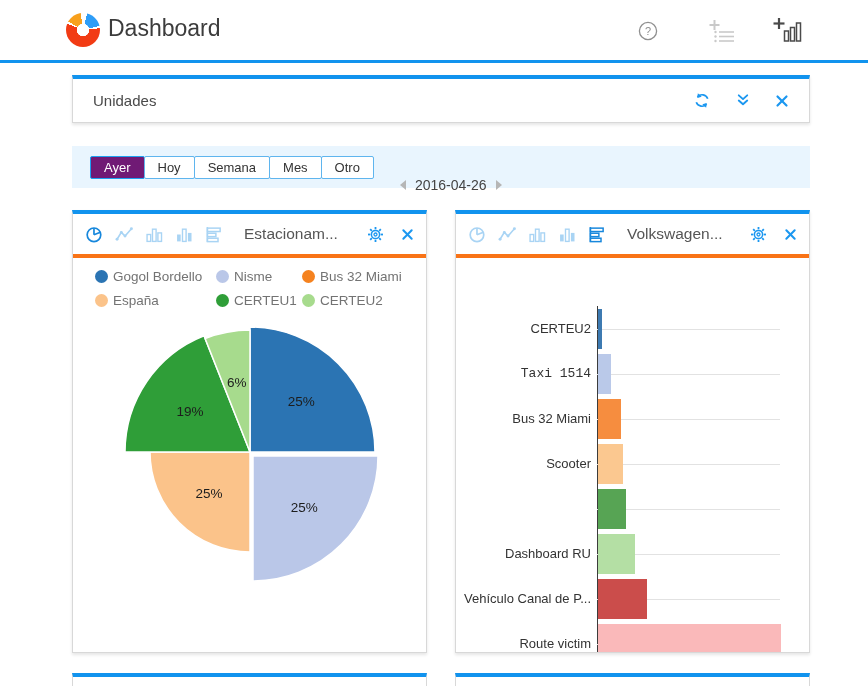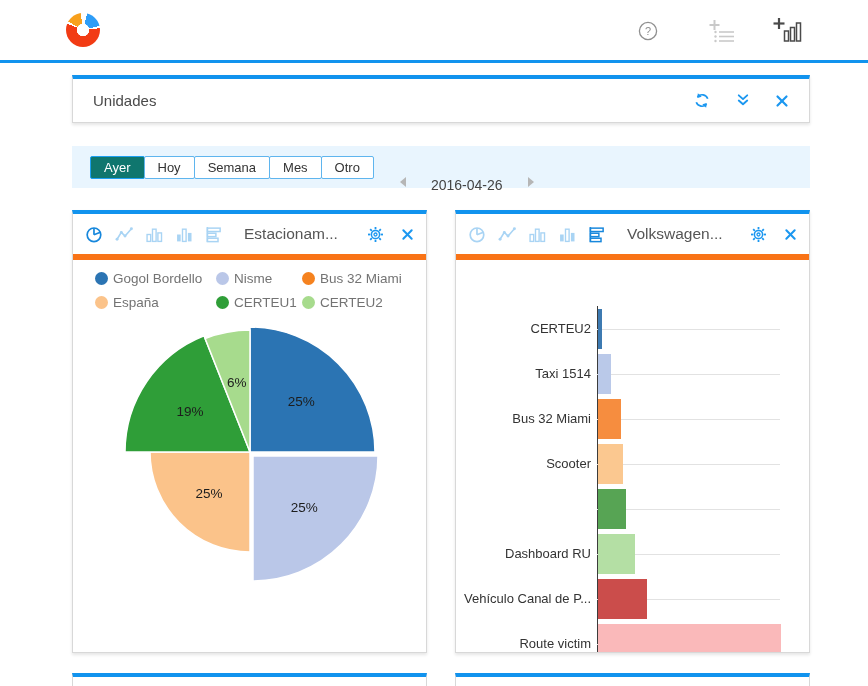--- a/index.html
+++ b/index.html
@@ -30,35 +30,35 @@
   .date-bar{
     position:absolute;left:72px;top:146px;width:738px;height:42px;background:#e9f5fe;
     display:flex;align-items:center;padding-left:18px;box-sizing:border-box;
   }
   .tabs{display:flex;}
   .tab{
     height:23px;line-height:21px;padding:0 13px;font-size:13px;color:#333;background:#fff;
     border:1px solid #5fb5ee;margin-left:-1px;cursor:pointer;box-sizing:border-box;border-radius:2px;
   }
   .tab:first-child{margin-left:0;}
-  .tab.active{background:#0f766e;border-color:#1ca0f2;color:#fff;}
-  .date-nav{display:flex;margin-left:26px;gap:25px;margin-top:36px;}
+  .tab.active{background:#701a75;border-color:#1ca0f2;color:#fff;}
+  .date-nav{display:flex;align-items:center;margin-left:26px;gap:9px;margin-top:36px;}
   .arr{width:0;height:0;border-top:5px solid transparent;border-bottom:5px solid transparent;cursor:pointer;}
   .arr-left{border-right:6px solid #b6b6b6;}
   .arr-right{border-left:6px solid #b6b6b6;}
   .date-text{font-size:14px;color:#444;}
   
   .card{
     position:absolute;top:210px;width:355px;height:443px;box-sizing:border-box;background:#fff;
     border:1px solid #d8d8d8;border-top:4px solid #1193ee;box-shadow:0 2px 3px rgba(0,0,0,.10);
     overflow:hidden;
   }
   .card-left{left:72px;}
   .card-right{left:455px;}
-  .card-header{height:40px;border-bottom:6px solid #f97316;display:flex;align-items:center;padding:0 12px;gap:11px;}
+  .card-header{height:40px;border-bottom:4px solid #f97316;display:flex;align-items:center;padding:0 12px;gap:11px;}
   .type-ico{display:inline-flex;cursor:pointer;color:#a9d4f4;}
   .type-ico.active{color:#1787dc;}
   .card-title{flex:1;margin-left:9px;font-size:15.5px;color:#555;white-space:nowrap;overflow:hidden;}
   .card-gear,.card-close{color:#1b97f0;cursor:pointer;display:inline-flex;margin-left:6px;}
   
   .legend{margin:8px 0 0 22px;display:grid;grid-template-columns:121px 86px auto;row-gap:3px;}
   .lg-item{display:flex;align-items:center;gap:5px;height:21px;}
   .lg-dot{width:13px;height:13px;border-radius:50%;flex:0 0 13px;}
   .lg-label{font-size:13.5px;color:#737373;}
   
@@ -77,20 +77,21 @@
     border:1px solid #d8d8d8;border-top:4px solid #1193ee;
   }
   .np-left{left:72px;width:355px;}
   .np-right{left:455px;width:355px;}
 </style>
 </head>
 <body>
 
 <div class="app-header">
   <div class="logo" id="logo" style="background: radial-gradient(circle, rgb(255, 255, 255) 0px, rgb(255, 255, 255) 6px, transparent 6.5px), conic-gradient(rgb(255, 255, 255) 0deg, rgb(255, 255, 255) 14deg, rgb(46, 157, 247) 14deg, rgb(46, 157, 247) 76deg, rgb(255, 255, 255) 76deg, rgb(255, 255, 255) 84deg, rgb(242, 59, 20) 84deg, rgb(242, 59, 20) 292deg, rgb(255, 255, 255) 292deg, rgb(255, 255, 255) 300deg, rgb(248, 160, 28) 300deg, rgb(248, 160, 28) 352deg, rgb(255, 255, 255) 352deg, rgb(255, 255, 255) 360deg);"></div>
+  <div class="app-title">Dashboard</div>
 
   <span class="hdr-ico hdr-help">
     <svg width="20" height="20" viewBox="0 0 20 20">
         <circle cx="10" cy="10" r="8.6" fill="none" stroke="#8f8f8f" stroke-width="1.3"></circle>
         <text x="10" y="14" text-anchor="middle" font-size="11" fill="#8f8f8f" font-family="Liberation Sans,sans-serif">?</text>
       </svg>
   </span>
   <span class="hdr-ico hdr-addlist">
     <svg width="28" height="24" viewBox="0 0 28 24" fill="none" stroke="#c9c9c9" stroke-width="2">
       <line x1="6.5" y1="1" x2="6.5" y2="11"></line>
@@ -338,21 +339,21 @@
     </span>
   </div>
   <div class="bars-plot" id="barsPlot">
 
     <div class="bp-el axis" id="axisV" style="left: 141px; top: 51px; width: 1px; height: 360px;"></div>
 
   <div class="bp-el gridline" style="left: 141px; top: 73.5px; width: 183px;"></div>
       <div class="bp-el cat-label" style="top: 65.5px;">CERTEU2</div>
       <div class="bp-el bar" style="left: 142px; top: 53.5px; height: 40px; width: 4px; background: rgb(61, 122, 177);"></div>
       <div class="bp-el gridline" style="left: 141px; top: 118.5px; width: 183px;"></div>
-      <div class="bp-el cat-label" style="top: 110.5px;">Taxi 1514</div>
+      <div class="bp-el cat-label" style="top: 110.5px; font-family: Liberation Mono, monospace;">Taxi 1514</div>
       <div class="bp-el bar" style="left: 142px; top: 98.5px; height: 40px; width: 13px; background: rgb(186, 201, 233);"></div>
       <div class="bp-el gridline" style="left: 141px; top: 163.5px; width: 183px;"></div>
       <div class="bp-el cat-label" style="top: 155.5px;">Bus 32 Miami</div>
       <div class="bp-el bar" style="left: 142px; top: 143.5px; height: 40px; width: 23px; background: rgb(246, 141, 63);"></div>
       <div class="bp-el gridline" style="left: 141px; top: 208.5px; width: 183px;"></div>
       <div class="bp-el cat-label" style="top: 200.5px;">Scooter</div>
       <div class="bp-el bar" style="left: 142px; top: 188.5px; height: 40px; width: 25px; background: rgb(251, 200, 144);"></div>
       <div class="bp-el gridline" style="left: 141px; top: 253.5px; width: 183px;"></div>
       <div class="bp-el bar" style="left: 142px; top: 233.5px; height: 40px; width: 28px; background: rgb(87, 164, 84);"></div>
       <div class="bp-el gridline" style="left: 141px; top: 298.5px; width: 183px;"></div>

